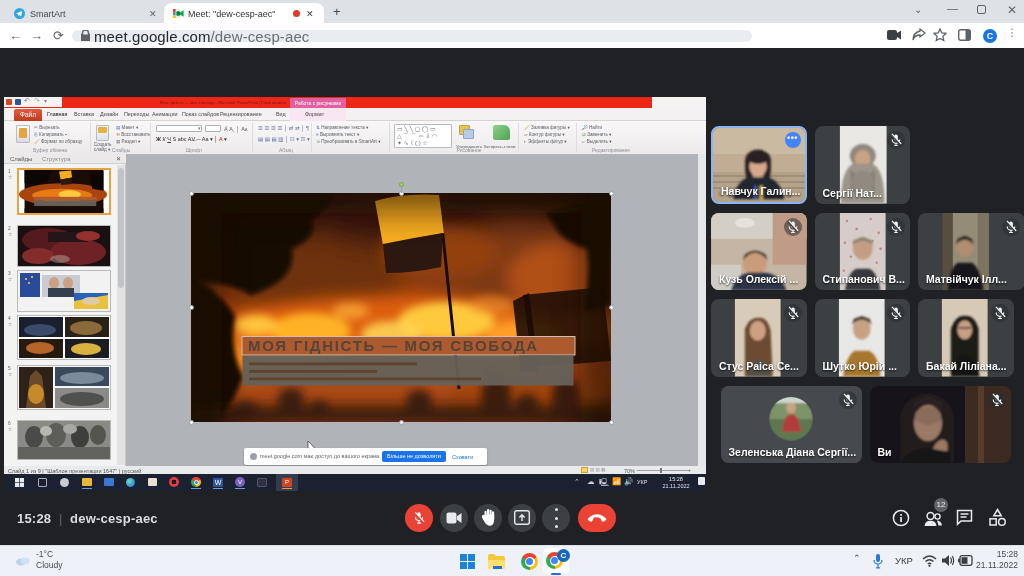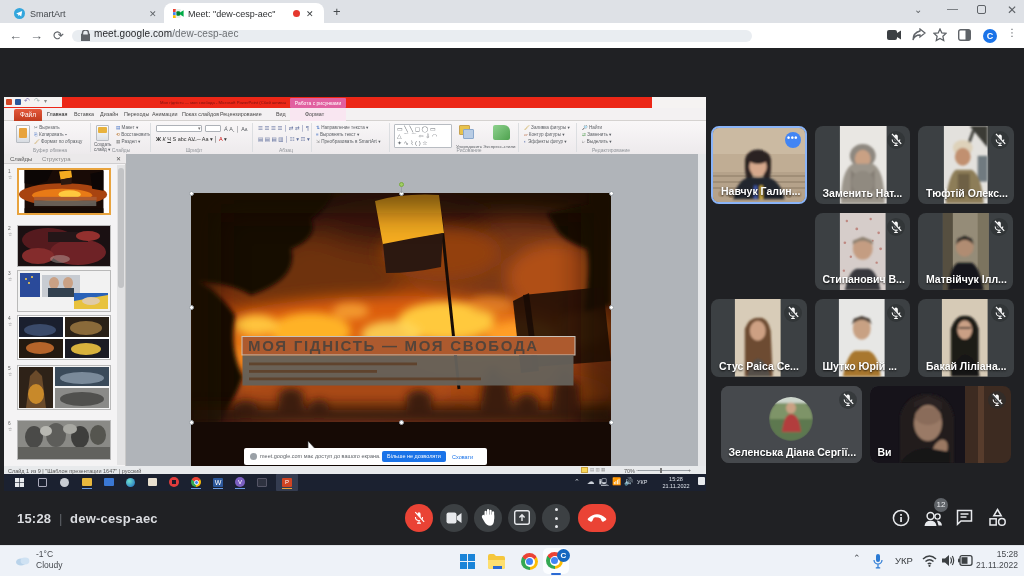--- a/index.html
+++ b/index.html
@@ -5,21 +5,21 @@
 html,body{width:1024px;height:576px;overflow:hidden;background:#202124}
 .abs{position:absolute}
 #stage{position:relative;width:1024px;height:576px}
 
 #tabstrip{left:0;top:0;width:1024px;height:23px;background:#dee1e6}
 #tab1{left:5px;top:3px;width:158px;height:20px;border-radius:8px 8px 0 0;background:#dee1e6;color:#45494d;font-size:9px}
 #tab2{left:164px;top:3px;width:160px;height:20px;border-radius:8px 8px 0 0;background:#fff;color:#2d2f31;font-size:9px}
 .tabtxt{position:absolute;top:6px;white-space:nowrap}
 #addr{left:0;top:23px;width:1024px;height:25px;background:#fff}
 #pill{left:72px;top:6.5px;width:680px;height:12.5px;border-radius:7px;background:#e9edf1}
-#urltxt{left:94px;top:4.5px;font-size:10px;color:#27292c;letter-spacing:.1px}
+#urltxt{left:94px;top:4.5px;font-size:15px;color:#27292c;letter-spacing:.1px}
 .navic{position:absolute;top:0px;width:25px;height:25px;color:#5f6368;font-size:13px;text-align:center;line-height:25px}
 
 #meetbg{left:0;top:48px;width:1024px;height:497px;background:#202124}
 #banner{left:10px;top:58px;width:1004px;height:28px;border-radius:8px;background:#3a3d41}
 #bannertxt{left:47px;top:8px;font-size:11.5px;font-weight:bold;color:#e8eaed;letter-spacing:.2px}
 
 #share{left:4px;top:97px;width:702px;height:394px;background:#b0b4b9;overflow:hidden}
 #ppt-title{left:0;top:0;width:702px;height:10.5px;background:#ec2717}
 #qat{left:0;top:0;width:58px;height:9.5px;background:#f5f3f2}
 #winctl{left:648px;top:0;width:54px;height:10.5px;background:#f5f3f2}
@@ -36,21 +36,21 @@
 .ic{position:absolute;border-radius:1px}
 
 #lpane{left:0;top:57px;width:122px;height:312px;background:#f4f3f4;border-right:1px solid #c9c9c9}
 #lptabs{left:0;top:0;width:122px;height:10px;background:#ebe9ea;border-bottom:1px solid #d0cecf;font-size:6px;color:#555}
 .thumb{position:absolute;left:13px;width:94px;border:1px solid #b9b9b9;background:#fff;overflow:hidden}
 .tnum{position:absolute;left:4px;font-size:4.8px;color:#666;line-height:5.5px}
 #lscroll{left:113px;top:11px;width:8px;height:300px;background:#e2e2e3}
 #lscrollthumb{left:114px;top:14px;width:6px;height:120px;background:#c2c3c5;border-radius:3px}
 
 #canvasR{left:694px;top:57px;width:8px;height:312px;background:#e6e7e9}
-#slide{left:187px;top:96px;width:420px;height:273px;background:#160a05;overflow:hidden}
+#slide{left:187px;top:96px;width:420px;height:229px;background:#160a05;overflow:hidden}
 .handle{position:absolute;width:5px;height:5px;border-radius:50%;background:#fff;border:1px solid #9aa0a6}
 
 #notif{left:240px;top:351px;width:243px;height:17px;background:#fff;border-radius:2px;box-shadow:0 1px 2px rgba(0,0,0,.3)}
 #notifbtn{left:138px;top:3px;width:64px;height:11px;background:#1a73e8;border-radius:2px;color:#fff;font-size:5.5px;text-align:center;line-height:11px}
 
 #pptstatus{left:0;top:369px;width:702px;height:8px;background:#e8eaec;font-size:5.5px;color:#555}
 #shtask{left:0;top:377px;width:702px;height:17px;background:#1b2130}
 
 .tile{position:absolute;border-radius:8px;background:#3c4043;overflow:hidden}
 .tname{position:absolute;left:8px;bottom:5px;font-size:10.5px;font-weight:bold;color:#fff;text-shadow:0 1px 2px rgba(0,0,0,.8);white-space:nowrap}
@@ -515,45 +515,45 @@
 <svg width="95.5" height="77.5" viewBox="0 0 96 78">
 <rect x="25" width="47" height="78" fill="#e9e7e3"></rect>
 <g filter="url(#bl1)">
           <ellipse cx="48" cy="30" rx="13" ry="12" fill="#8e8880"></ellipse>
           <ellipse cx="48" cy="33" rx="8" ry="9" fill="#c9a184"></ellipse>
           <path d="M26 78 Q26 44 38 38 L58 38 Q70 44 70 78Z" fill="#9b958b"></path>
           <path d="M36 44 Q48 58 60 44 L60 66 36 66Z" fill="#847e74"></path>
           <ellipse cx="48" cy="57" rx="11" ry="12" fill="#908a80"></ellipse>
         </g>
 </svg>
-<span class="tname">Заменить Нат...</span>
-<svg class="micw" viewBox="0 0 18 18">
-        <use href="#micoff"></use>
-      </svg>
-</div>
-
-<div class="tile" style="left:918px;top:126px;width:95.5px;height:77.5px">
+<span class="tname">Сергії Нат...</span>
+<svg class="micw" viewBox="0 0 18 18">
+        <use href="#micoff"></use>
+      </svg>
+</div>
+
+
+<div class="tile" style="left:711px;top:212.5px;width:95.5px;height:77.5px">
 <svg width="95.5" height="77.5" viewBox="0 0 96 78">
-<rect x="26" width="44" height="78" fill="#e3e1dd"></rect>
+<rect width="96" height="78" fill="#c4b5a4"></rect>
+<rect width="96" height="26" fill="#d3cfc6"></rect>
+<ellipse cx="34" cy="10" rx="10" ry="5" fill="#e4e1da"></ellipse>
+<rect x="62" width="34" height="52" fill="#c09c88"></rect>
+<rect y="52" width="30" height="26" fill="#cfccc6"></rect>
 <g filter="url(#bl1)">
-          <path d="M52 0 L70 22 70 0Z" fill="#3a3b36"></path>
-          <path d="M56 4 L48 26" stroke="#44453f" stroke-width="3"></path>
-          <rect x="60" y="30" width="10" height="26" fill="#707a80"></rect>
-          <ellipse cx="45" cy="22" rx="10" ry="8" fill="#ded2ba"></ellipse>
-          <ellipse cx="45" cy="31" rx="8" ry="9" fill="#c1906f"></ellipse>
-          <path d="M28 78 Q30 50 38 44 L54 44 Q64 50 66 78Z" fill="#8d7d58"></path>
-          <path d="M40 48 L52 48 52 70 40 70Z" fill="#6e6044"></path>
-        </g>
-</svg>
-<span class="tname">Тюфтій Олекс...</span>
-<svg class="micw" viewBox="0 0 18 18">
-        <use href="#micoff"></use>
-      </svg>
-</div>
-
+          <ellipse cx="44" cy="51" rx="12" ry="12" fill="#cb9c79"></ellipse>
+          <path d="M32 48 Q44 32 57 48 L55 42 Q44 34 34 42Z" fill="#403830"></path>
+          <path d="M20 78 Q26 62 38 60 L54 60 Q70 62 76 78Z" fill="#2e3648"></path>
+        </g>
+</svg>
+<span class="tname">Кузь Олексій ...</span>
+<svg class="micw" viewBox="0 0 18 18">
+        <use href="#micoff"></use>
+      </svg>
+</div>
 
 <div class="tile" style="left:814.5px;top:212.5px;width:95.5px;height:77.5px">
 <svg width="95.5" height="77.5" viewBox="0 0 96 78">
 <rect x="25" width="46" height="78" fill="#d6cdca"></rect>
 <g fill="#b05a50" opacity=".6">
           <circle cx="32" cy="8" r="1.2"></circle>
           <circle cx="42" cy="16" r="1.4"></circle>
           <circle cx="56" cy="6" r="1.2"></circle>
           <circle cx="64" cy="20" r="1.3"></circle>
           <circle cx="30" cy="30" r="1.3"></circle>
@@ -568,21 +568,21 @@
           <path d="M38 32 Q48 24 58 32 L58 28 48 24 38 28Z" fill="#8d8070"></path>
           <path d="M30 78 Q34 58 42 56 L54 56 Q62 58 66 78Z" fill="#37393e"></path>
         </g>
 </svg>
 <span class="tname">Стипанович В...</span>
 <svg class="micw" viewBox="0 0 18 18">
         <use href="#micoff"></use>
       </svg>
 </div>
 
-<div class="tile" style="left:918px;top:212.5px;width:95px;height:77.5px">
+<div class="tile" style="left:918px;top:212.5px;width:107px;height:77.5px">
 <svg width="95.5" height="77.5" viewBox="0 0 96 78">
 <rect x="25" width="46" height="78" fill="#958c78"></rect>
 <rect x="25" width="10" height="78" fill="#564f40"></rect>
 <rect x="60" width="11" height="78" fill="#7c745f"></rect>
 <g filter="url(#bl1)">
           <ellipse cx="47" cy="34" rx="9" ry="10" fill="#b08c72"></ellipse>
           <path d="M38 32 Q47 22 56 32 L54 26 47 23 40 26Z" fill="#2e2a26"></path>
           <path d="M30 78 Q32 54 40 50 L54 50 Q62 54 66 78Z" fill="#17181c"></path>
         </g>
 </svg>

